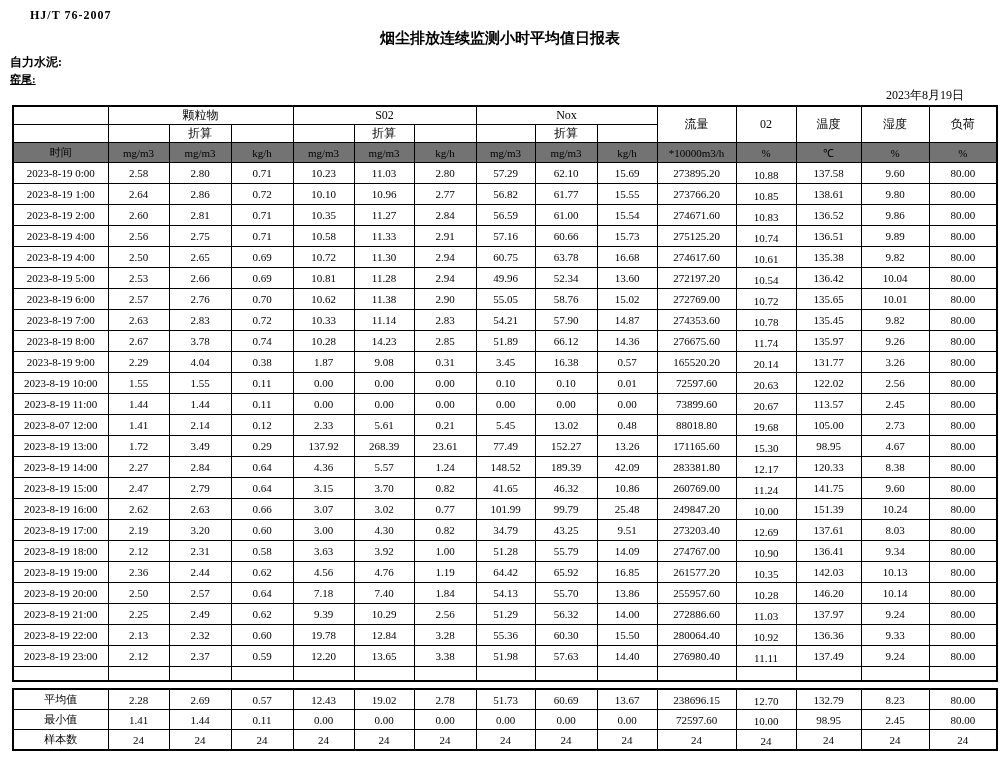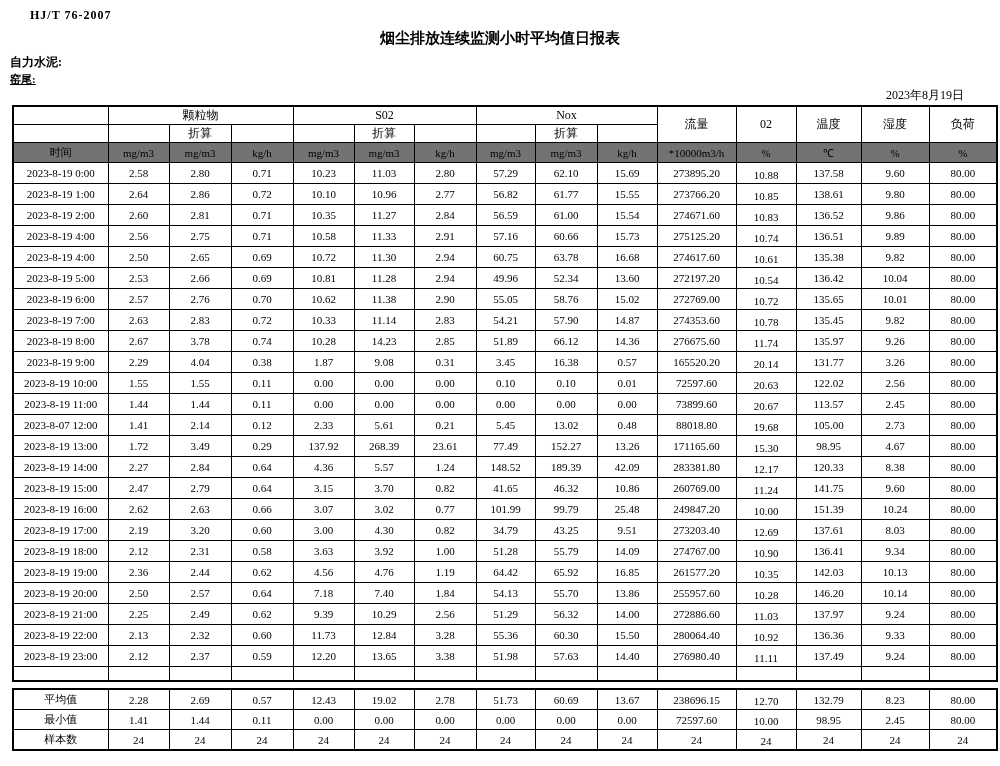--- a/index.html
+++ b/index.html
@@ -470,21 +470,21 @@
         <td class="low">11.03</td>
         <td>137.97</td>
         <td>9.24</td>
         <td>80.00</td>
       </tr>
       <tr>
         <td>2023-8-19 22:00</td>
         <td>2.13</td>
         <td>2.32</td>
         <td>0.60</td>
-        <td>11.73</td>
+        <td>19.78</td>
         <td>12.84</td>
         <td>3.28</td>
         <td>55.36</td>
         <td>60.30</td>
         <td>15.50</td>
         <td>280064.40</td>
         <td class="low">10.92</td>
         <td>136.36</td>
         <td>9.33</td>
         <td>80.00</td>

